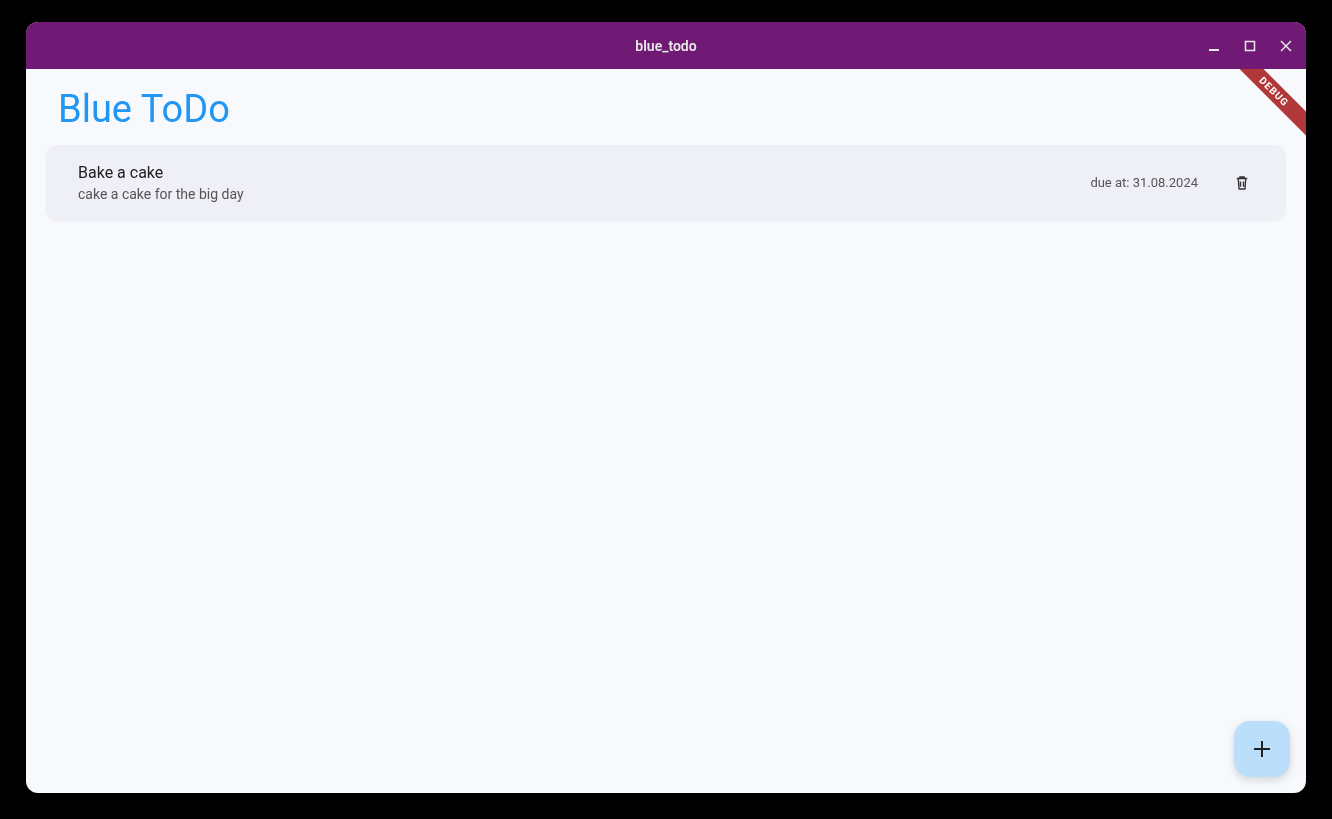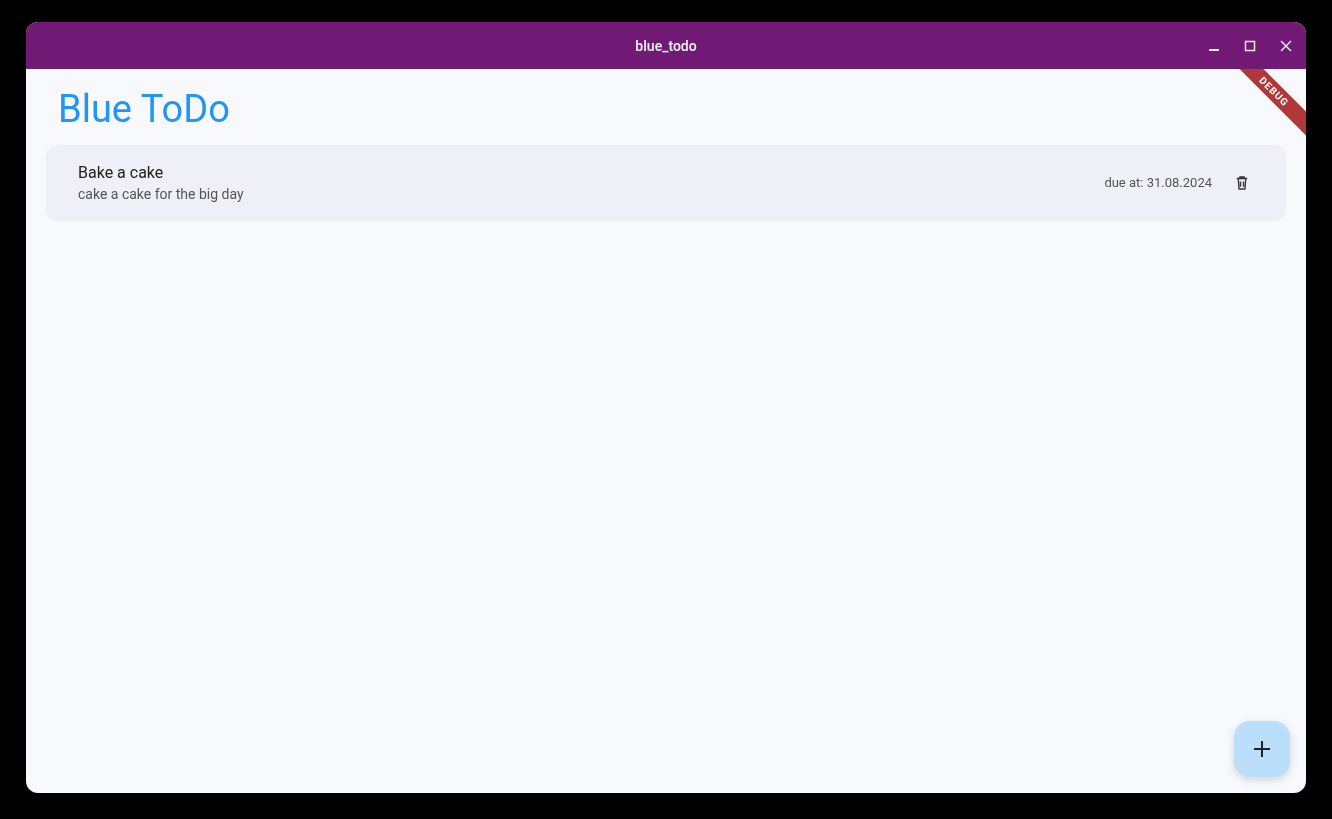--- a/index.html
+++ b/index.html
@@ -135,21 +135,21 @@
     }
     
     .todo-description {
       font-size: 14px;
       color: #555;
     }
     
     .todo-right {
       display: flex;
       align-items: center;
-      gap: 18px;
+      gap: 32px;
       text-align: center;
     }
     
     .todo-due {
       font-size: 13px;
       color: #555;
     }
     
     .delete-button {
       cursor: pointer;

